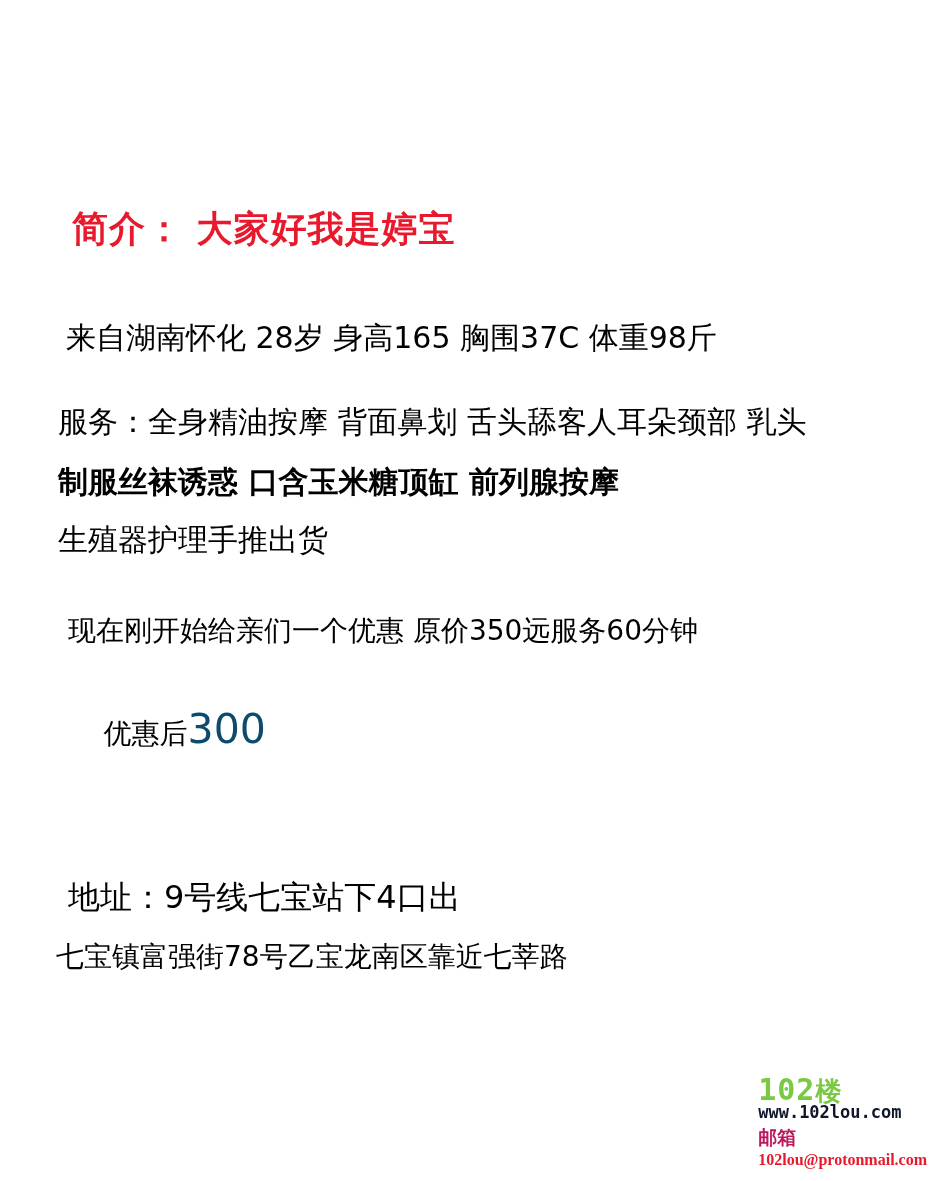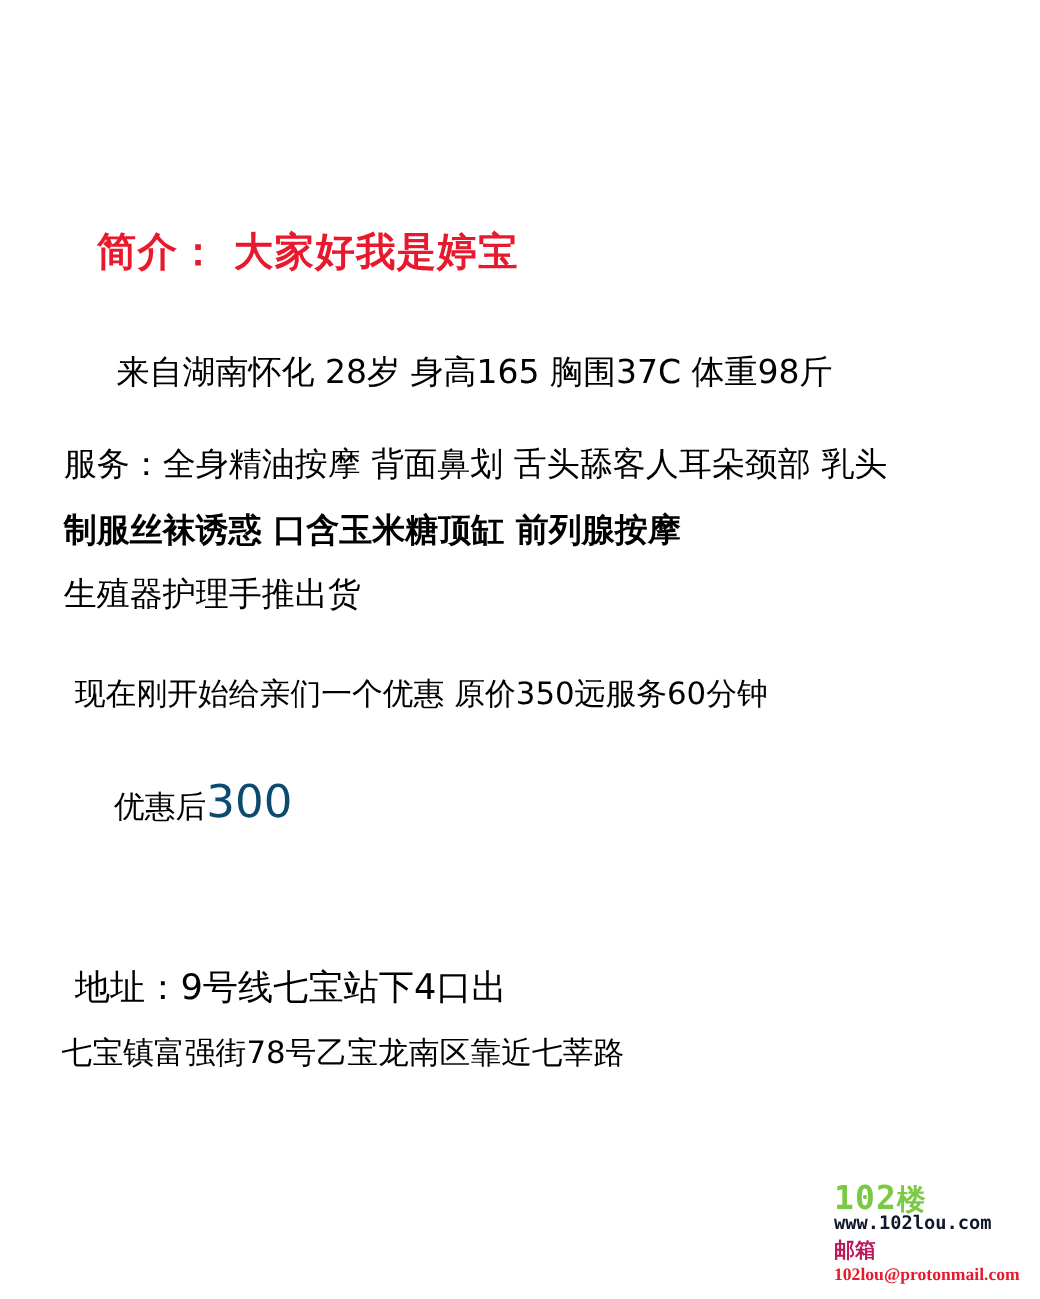--- a/index.html
+++ b/index.html
@@ -22,30 +22,28 @@
   }
   .title {
     position: absolute;
     left: 72px;
     top: 205px;
     font-size: 36px;
     font-weight: bold;
     color: #e8192c;
     letter-spacing: 1px;
     white-space: pre;
-    margin-left: 16px;
   }
   .line-profile {
     position: absolute;
     left: 66px;
     top: 318px;
     font-size: 30px;
     font-weight: 500;
     white-space: pre;
-    margin-left: 40px;
   }
   .svc-1 {
     position: absolute;
     left: 58px;
     top: 402px;
     font-size: 30px;
     font-weight: 500;
     white-space: pre;
   }
   .svc-2 {

